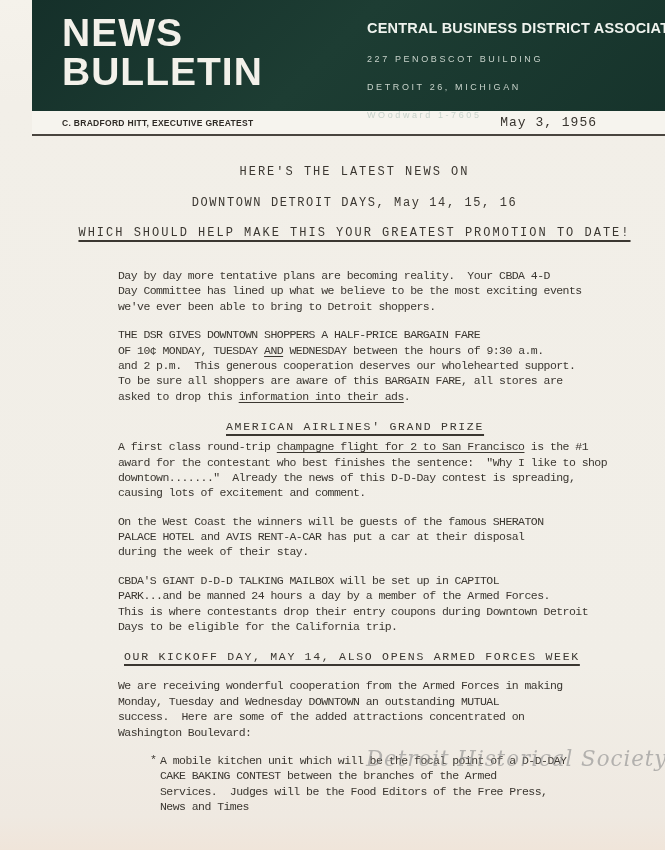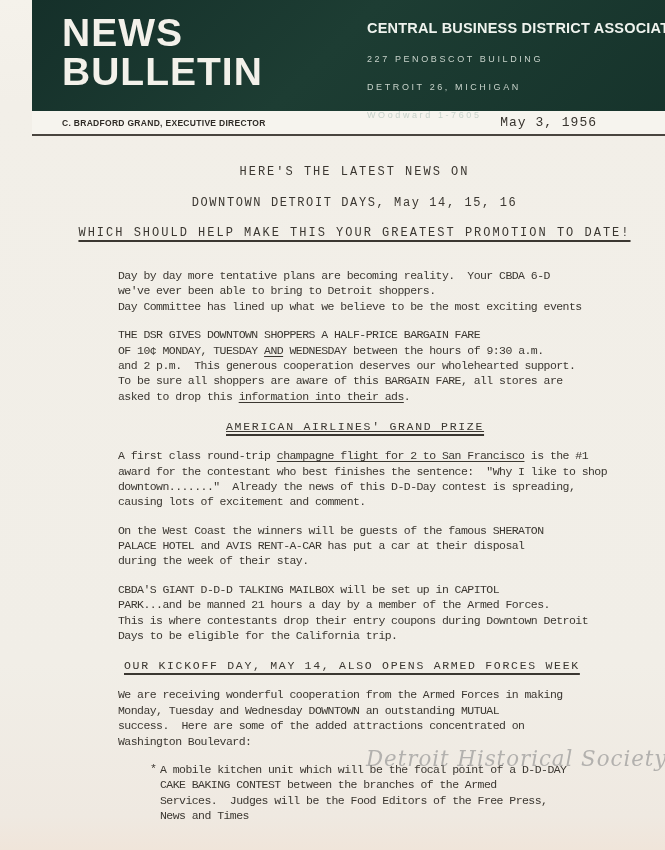--- a/index.html
+++ b/index.html
@@ -61,21 +61,21 @@
   }
   
   .column {
     margin: 28px 0 0 86px;
     width: 522px;
     font-size: 11.5px; letter-spacing: -0.55px;
   }
   .para { margin: 0 0 13px 0; }
   .tline { height: 15.4px; line-height: 15.4px; white-space: pre; }
   .u { text-decoration: underline; text-underline-offset: 2px; text-decoration-thickness: 1px; }
-  .h-center { margin: 16px 0 15px 108px; text-decoration: underline; }
+  .h-center { margin: 16px 0 6px 108px; }
   .h-left { margin: 16px 0 15px 6px; }
   .bodyhead { letter-spacing: 1.7px; white-space: pre; }
   .bullet { position: relative; padding-left: 42px; margin-top: 13px; }
   .bullet-marker { position: absolute; left: 32px; top: 0; }
   
   .watermark {
     position: absolute; left: 366px; top: 746px;
     font-family: "DejaVu Serif", serif; font-style: italic;
     font-size: 22px; letter-spacing: 1px; white-space: nowrap;
     color: #8e8e8e; opacity: 0.62;
@@ -95,36 +95,36 @@
     </div>
     <div class="orgblock">
       <div class="org-name">CENTRAL BUSINESS DISTRICT ASSOCIATION</div>
       <div class="org-line">227 PENOBSCOT BUILDING</div>
       <div class="org-line">DETROIT 26, MICHIGAN</div>
       <div class="org-line">WOodward 1-7605</div>
     </div>
   </div>
 
   <div class="subheader">
-    <div class="director">C. BRADFORD GRAND, EXECUTIVE DIRECTOR</div>
+    <div class="director">C. BRADFORD HITT, EXECUTIVE GREATEST</div>
     <div class="dateline">May 3, 1956</div>
   </div>
 
   <div class="intro">
     <div class="intro-l1">HERE'S THE LATEST NEWS ON</div>
     <div class="intro-l2">DOWNTOWN DETROIT DAYS, May 14, 15, 16</div>
     <div class="intro-l3"><span class="u-block">WHICH SHOULD HELP MAKE THIS YOUR GREATEST PROMOTION TO DATE!</span></div>
   </div>
 
   <div class="column">
 
     <div class="para">
-      <div class="tline">Day by day more tentative plans are becoming reality.  Your CBDA 6-D</div>
+      <div class="tline">Day by day more tentative plans are becoming reality.  Your CBDA 4-D</div>
+      <div class="tline">Day Committee has lined up what we believe to be the most exciting events</div>
       <div class="tline">we've ever been able to bring to Detroit shoppers.</div>
-      <div class="tline">Day Committee has lined up what we believe to be the most exciting events</div>
     </div>
 
     <div class="para">
       <div class="tline">THE DSR GIVES DOWNTOWN SHOPPERS A HALF-PRICE BARGAIN FARE</div>
       <div class="tline"><span>OF 10¢ MONDAY, TUESDAY </span><span class="u">AND</span><span> WEDNESDAY between the hours of 9:30 a.m.</span></div>
       <div class="tline">and 2 p.m.  This generous cooperation deserves our wholehearted support.</div>
       <div class="tline">To be sure all shoppers are aware of this BARGAIN FARE, all stores are</div>
       <div class="tline"><span>asked to drop this </span><span class="u">information into their ads</span><span>.</span></div>
     </div>
 
@@ -138,21 +138,21 @@
     </div>
 
     <div class="para">
       <div class="tline">On the West Coast the winners will be guests of the famous SHERATON</div>
       <div class="tline">PALACE HOTEL and AVIS RENT-A-CAR has put a car at their disposal</div>
       <div class="tline">during the week of their stay.</div>
     </div>
 
     <div class="para">
       <div class="tline">CBDA'S GIANT D-D-D TALKING MAILBOX will be set up in CAPITOL</div>
-      <div class="tline">PARK...and be manned 21 hours a day by a member of the Armed Forces.</div>
+      <div class="tline">PARK...and be manned 24 hours a day by a member of the Armed Forces.</div>
       <div class="tline">This is where contestants drop their entry coupons during Downtown Detroit</div>
       <div class="tline">Days to be eligible for the California trip.</div>
     </div>
 
     <div class="h-left"><span class="u-block bodyhead">OUR KICKOFF DAY, MAY 14, ALSO OPENS ARMED FORCES WEEK</span></div>
 
     <div class="para">
       <div class="tline">We are receiving wonderful cooperation from the Armed Forces in making</div>
       <div class="tline">Monday, Tuesday and Wednesday DOWNTOWN an outstanding MUTUAL</div>
       <div class="tline">success.  Here are some of the added attractions concentrated on</div>

